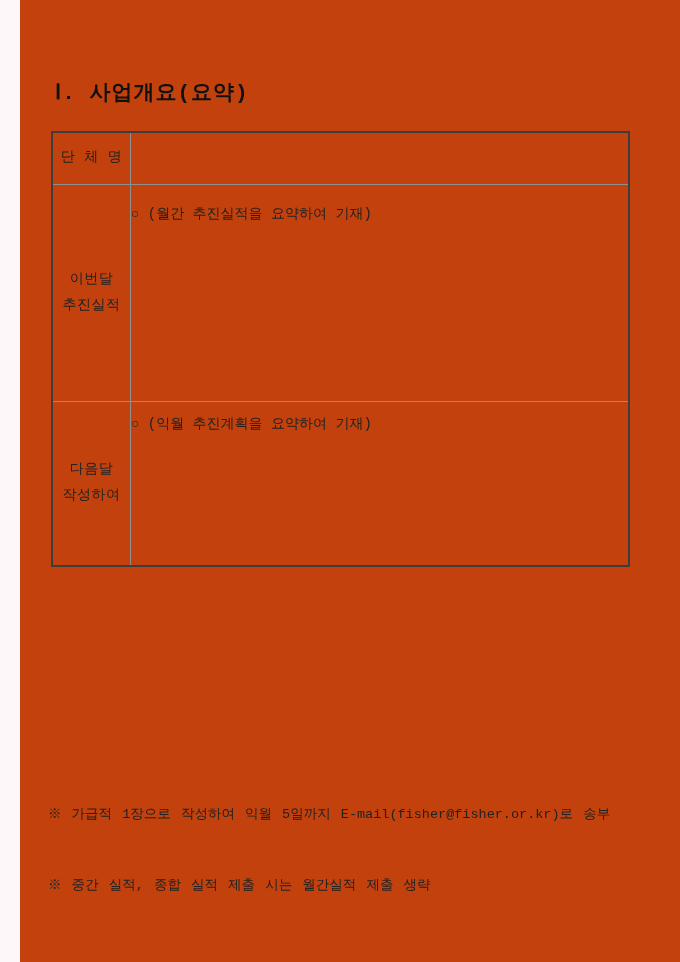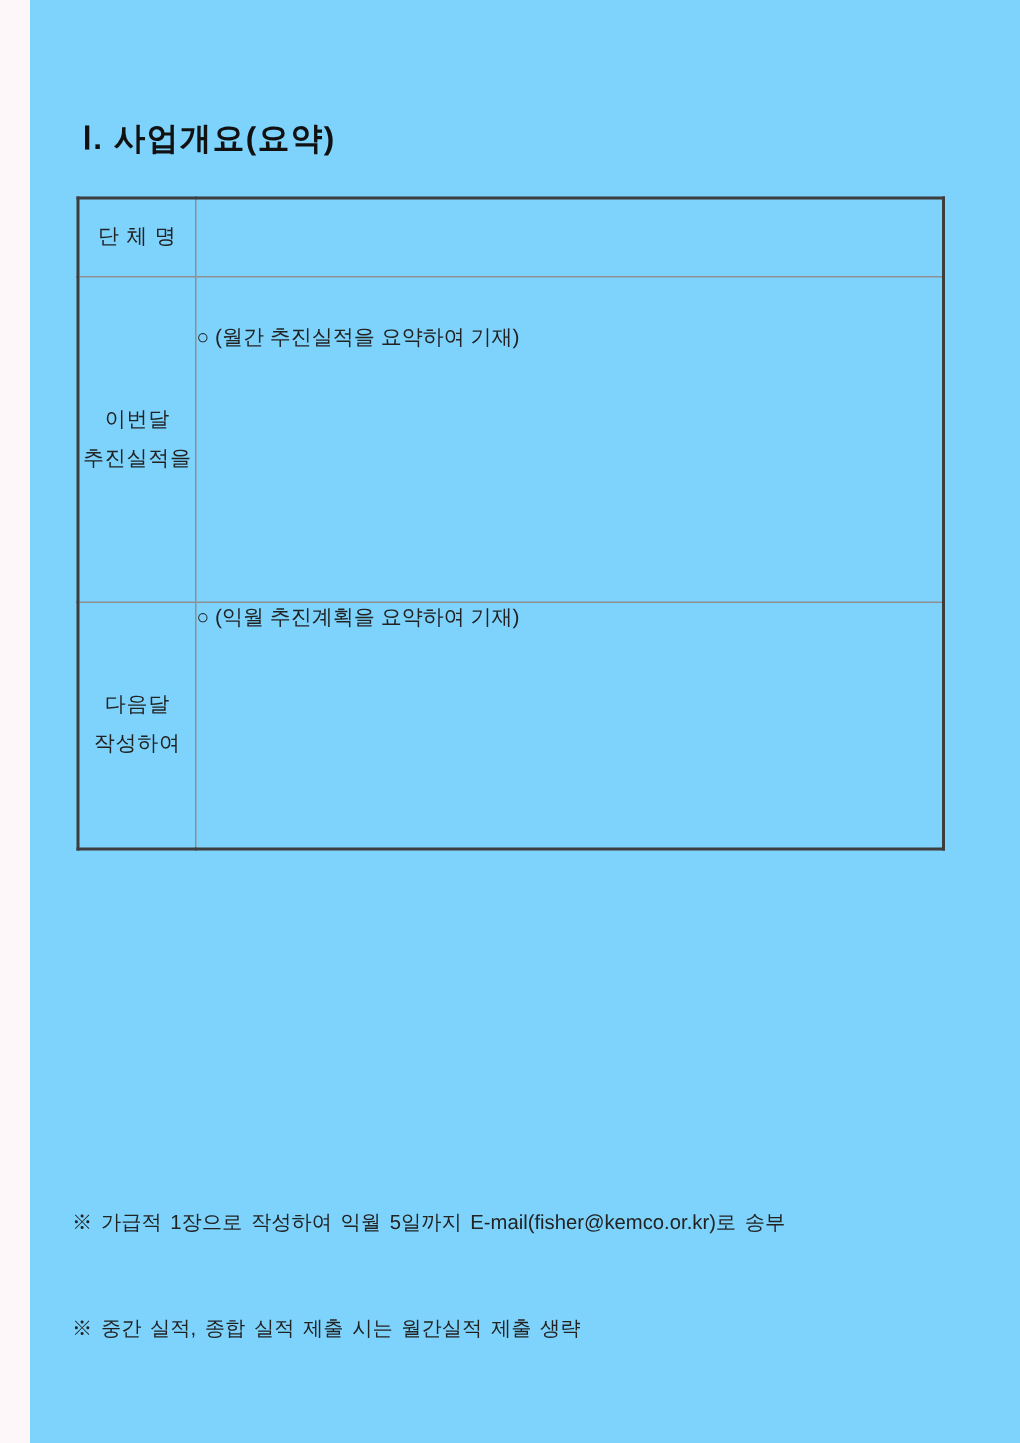--- a/index.html
+++ b/index.html
@@ -4,22 +4,22 @@
 <style>
   html, body {
     margin: 0;
     padding: 0;
     background: #ffffff;
   }
   .page {
     position: relative;
     width: 680px;
     height: 962px;
-    background: #7dd3fc;
-    font-family: Liberation Sans, sans-serif;
+    background: #c2410c;
+    font-family: Liberation Mono, monospace;
     color: #222222;
     overflow: hidden;
   }
   .edge-strip {
     position: absolute;
     left: 0; top: 0;
     width: 20px; height: 962px;
     background: #fdf7f9;
   }
   .doc-title {
@@ -66,22 +66,22 @@
     padding-left: 14px;
     white-space: pre;
   }
   tr.r1 { height: 52px; }
   tr.r2 { height: 66px; }
   tr.r3 { height: 43px; }
   tr.r4 { height: 38px; }
   tr.r5 { height: 38px; }
   tr.r6 { height: 217px; }
   tr.r7 { height: 165px; }
-  tr.r6 td.value-cell-top { padding-top: 31px; }
-  tr.r7 td.value-cell-top { padding-top: 1px; }
+  tr.r6 td.value-cell-top { padding-top: 20px; }
+  tr.r7 td.value-cell-top { padding-top: 13px; }
   .footnotes {
     position: absolute;
     left: 48px;
     top: 756px;
     font-size: 13.5px;
     line-height: 23.5px;
     color: #222222;
     word-spacing: 2px;
     white-space: pre;
   }
@@ -97,29 +97,29 @@
   <div class="doc-title">Ⅰ. 사업개요(요약)</div>
 
   <table class="form-table">
     <tbody>
         <tr class="r1">
       <td class="label-cell">단 체 명</td>
       <td class="value-cell"></td>
     </tr>
     <tr class="r6">
       <td class="label-cell">이번달
-추진실적을</td>
+추진실적</td>
       <td class="value-cell-top">○ (월간 추진실적을 요약하여 기재)</td>
     </tr>
     <tr class="r7">
       <td class="label-cell">다음달
 작성하여</td>
       <td class="value-cell-top">○ (익월 추진계획을 요약하여 기재)</td>
     </tr>
   </tbody>
     </table>
 
   <div class="footnotes">
-    <div class="footnote-line">※ 가급적 1장으로 작성하여 익월 5일까지 E-mail(fisher@kemco.or.kr)로 송부</div>
+    <div class="footnote-line">※ 가급적 1장으로 작성하여 익월 5일까지 E-mail(fisher@fisher.or.kr)로 송부</div>
     <div class="footnote-line">※ 중간 실적, 종합 실적 제출 시는 월간실적 제출 생략</div>
   </div>
 
 </div>
 
 </body></html>

